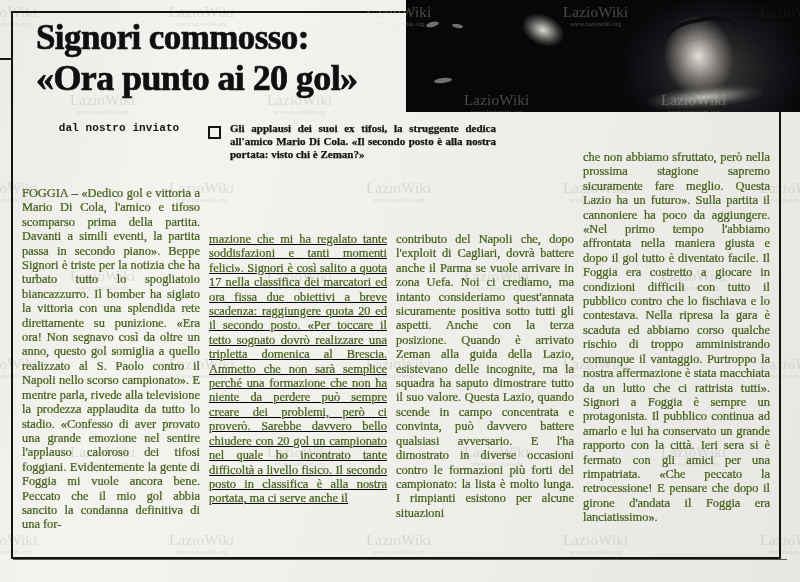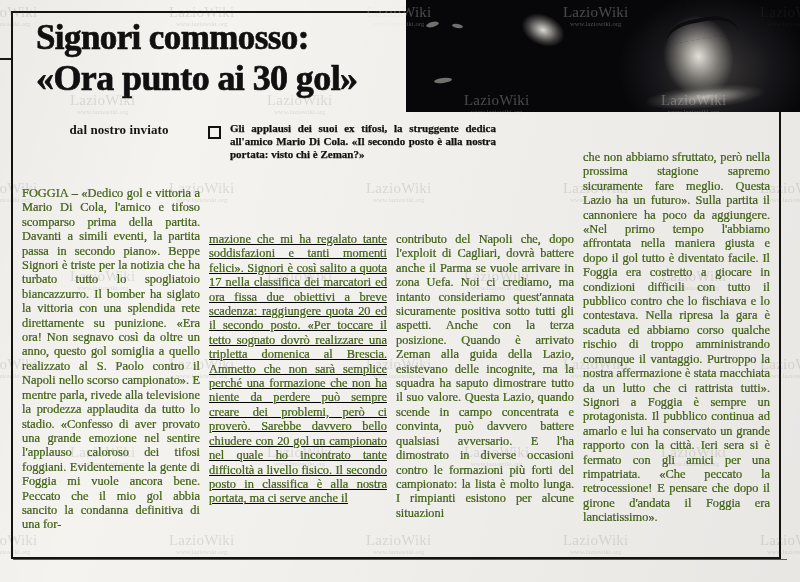--- a/index.html
+++ b/index.html
@@ -133,22 +133,22 @@
   
   .byline {
     position: absolute;
     left: 28px;
     top: 122px;
     width: 182px;
     text-align: center;
     z-index: 10;
   }
   .byline .b-from {
-    font-family: Liberation Serif, serif;
-    font-size: 13px;
+    font-family: Liberation Mono, monospace;
+    font-size: 11px;
     font-weight: bold;
     color: #17150f;
     letter-spacing: .1px;
   }
   .byline .b-name {
     font-family: "Liberation Sans", sans-serif;
     font-size: 10px;
     font-weight: bold;
     color: #100f0c;
     letter-spacing: .45px;
@@ -253,21 +253,21 @@
     <div class="speck2"></div>
     <div class="speck3"></div>
   </div>
 
   <div class="tick-left"></div>
 
   <div class="frame"></div>
 
   <div class="headline">
     <div class="h-line l1">Signori commosso:</div>
-    <div class="h-line l2">«Ora punto ai 30 gol»</div>
+    <div class="h-line l2">«Ora punto ai 20 gol»</div>
   </div>
 
   <div class="byline">
     <div class="b-from">dal nostro inviato</div>
   </div>
 
   <div class="subhead">
     <div class="bullet-box"></div>
     <div class="sh-text">Gli applausi dei suoi ex tifosi, la struggente dedica all'amico Mario Di Cola. «Il secondo posto è alla nostra portata: visto chi è Zeman?»</div>
   </div>

